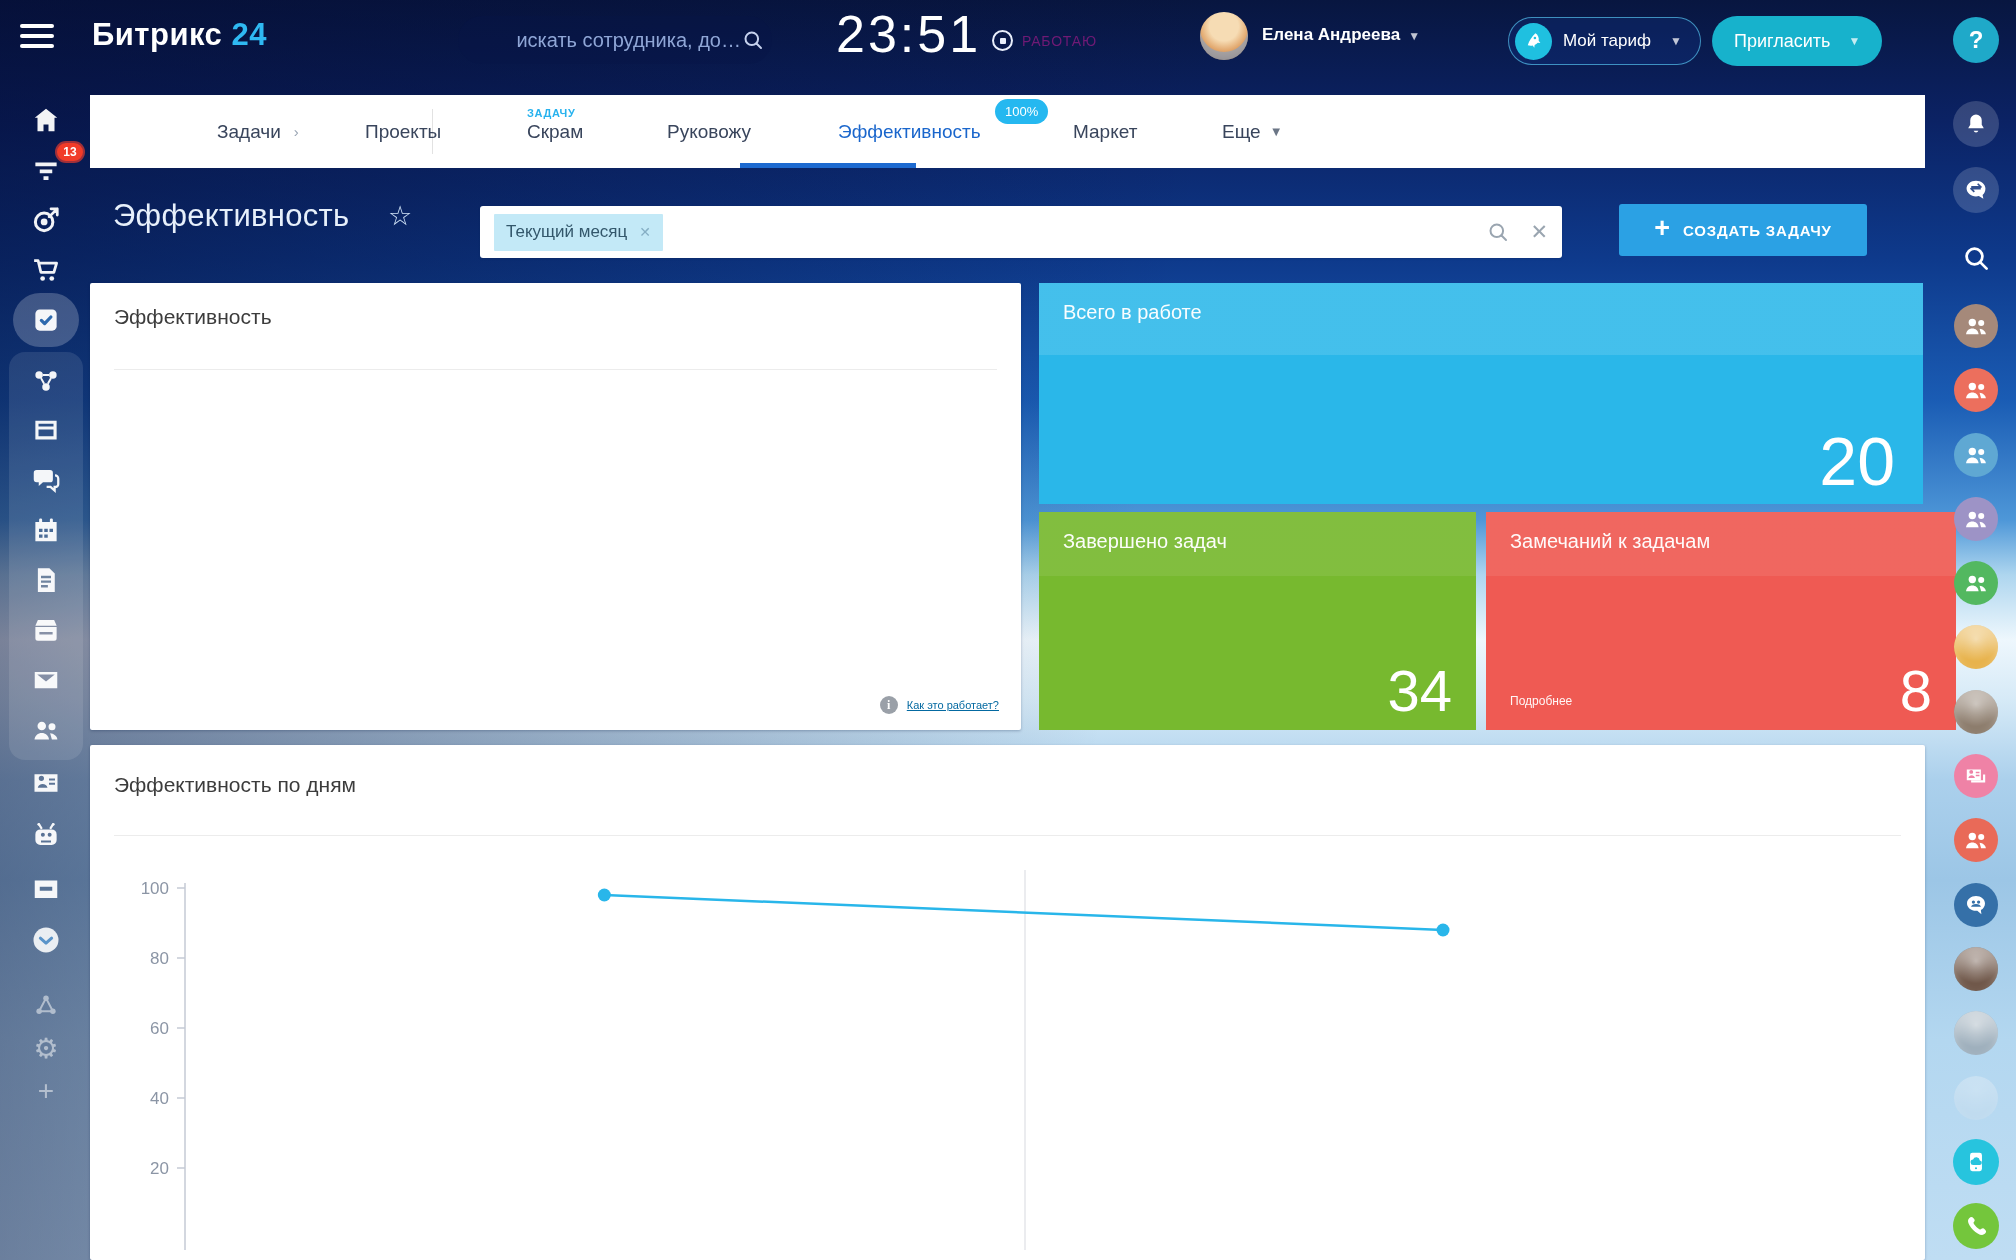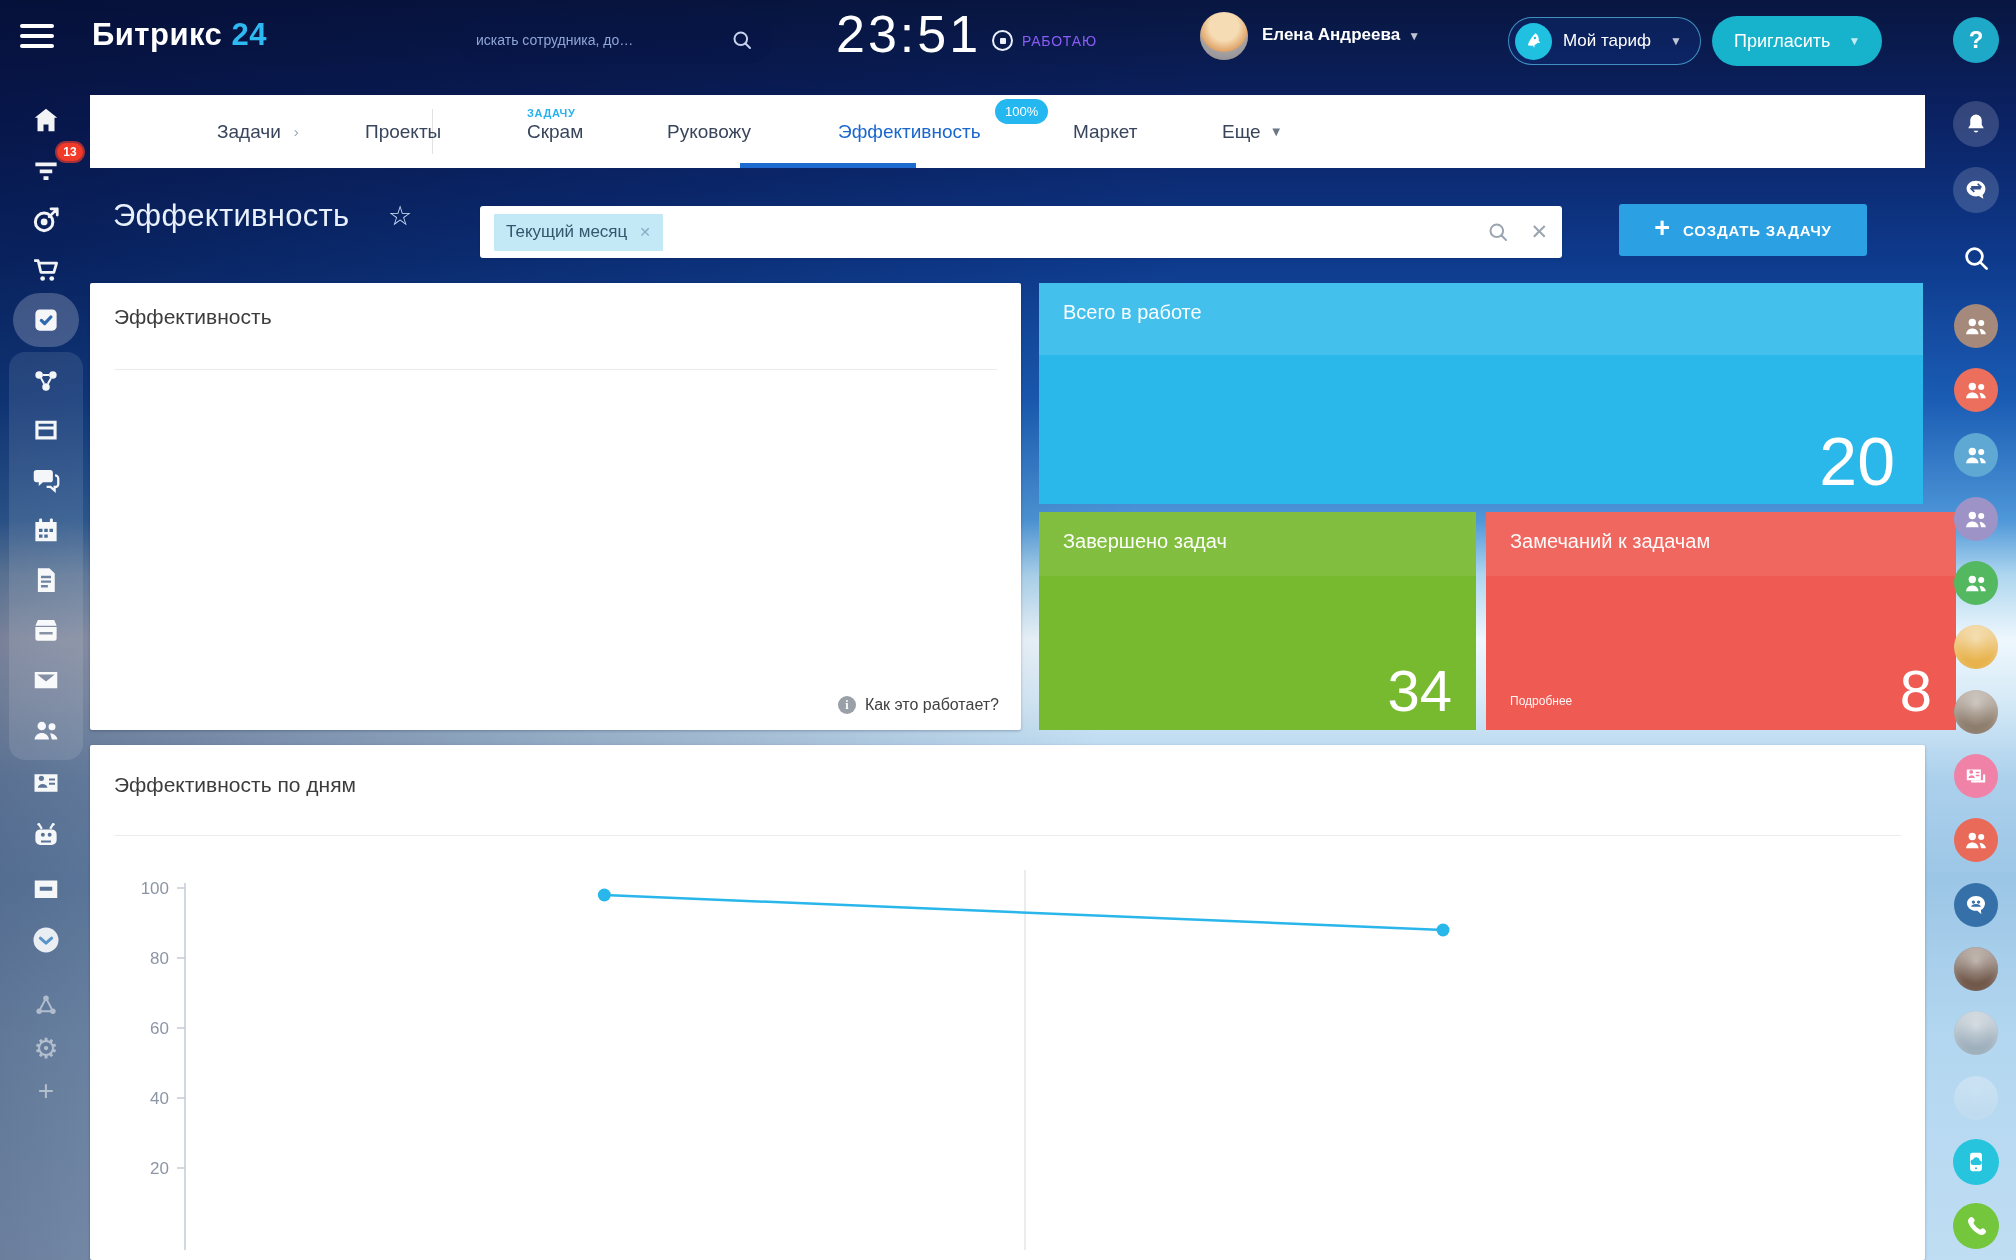--- a/index.html
+++ b/index.html
@@ -15,24 +15,24 @@
   svg { display:block; }
 
   
   .hamburger { left:20px; top:24px; width:34px; height:26px; cursor:pointer; }
   .hamburger div { height:4px; background:#fff; border-radius:2px; margin-bottom:6px; }
   .logo { left:92px; top:17px; font-size:31px; font-weight:bold; color:#fff; letter-spacing:.5px; }
   .logo .num { color:#2fb9f2;text-align:right; }
   .search-pill { left:458px; top:16px; width:314px; height:48px; border-radius:24px;
     background:rgba(8,22,70,.38); display:flex; align-items:center; padding:0 18px; }
   .search-pill input { flex:1; background:transparent; border:none; outline:none;
-    font-size:14px; color:#cdd9f2; font-family:inherit; }
+    font-size:20px; color:#cdd9f2; font-family:inherit;text-align:right; }
   .search-pill input::placeholder { color:#8fa6d6; }
   .clock { left:836px; top:4px; font-size:52px; font-weight:100; color:#fff; letter-spacing:3px; }
-  .status { left:992px; top:30px; display:flex; align-items:center; gap:9px; color:#8b5cf6; cursor:pointer; }
+  .status { left:992px; top:30px; display:flex; align-items:center; gap:9px; color:#701a75; cursor:pointer; }
   .status-ic { width:21px; height:21px; border:2px solid #e9effc; border-radius:50%; position:relative; }
   .status-ic::after { content:""; position:absolute; left:5.5px; top:5.5px; width:6px; height:6px; background:#e9effc; border-radius:1px;}
   .status-label { font-size:14px; letter-spacing:.8px; }
   .user-avatar { left:1200px; top:12px; width:48px; height:48px; border-radius:50%;
     background: radial-gradient(circle at 50% 30%, #f6dcb4 0 35%, #e0a469 60%, #9c6a3e 100%); cursor:pointer;
     box-shadow: inset 0 -8px 0 rgba(120,160,210,.55); }
   .user-name { left:1262px; top:25px; font-size:17px; font-weight:bold; color:#fff; cursor:pointer; }
   .chev { color:rgba(255,255,255,.75); font-size:12px; margin-left:8px; }
   .tariff-pill { left:1508px; top:17px; height:48px; padding:0 18px 0 6px; border-radius:24px;
     border:1.5px solid rgba(90,205,245,.65); background:rgba(18,60,150,.25);
@@ -84,21 +84,21 @@
   .gauge-fillwrap { position:absolute; inset:17px; border-radius:50%; background:#fff; overflow:hidden; }
   .gauge-green { position:absolute; left:0; right:0; bottom:0; height:69%; background:#bce28e; }
   .gauge-wave { position:absolute; left:-30%; top:-26px; width:160%; height:52px; background:#d9eeb8;
     border-radius:50%; transform:rotate(-7deg); }
   .gauge-val { position:absolute; inset:0; display:flex; align-items:center; justify-content:center; }
   .gauge-num { font-size:106px; font-weight:300; color:#3f454d; letter-spacing:-2px; }
   .gauge-unit { font-size:40px; color:#96a79a; margin:38px 0 0 2px; }
   .help-link { position:absolute; right:22px; bottom:16px; display:flex; align-items:center; gap:9px; cursor:pointer; }
   .info-ic { width:18px; height:18px; border-radius:50%; background:#9aa0a8; color:#fff; font-size:12px;
     font-weight:bold; display:flex; align-items:center; justify-content:center; font-family:"Liberation Serif",serif; }
-  .help-txt { font-size:16px; color:#404040; }
+  .help-txt { font-size:11px; color:#0369a1;text-decoration:underline; }
 
   .tile { position:absolute; cursor:pointer; }
   .tile-label { position:absolute; left:24px; top:18px; font-size:20px; color:rgba(255,255,255,.97); }
   .tile-num { position:absolute; right:28px; bottom:4px; color:#fff; font-weight:100; }
   .tile-link { position:absolute; left:24px; bottom:22px; font-size:12px; color:rgba(255,255,255,.95); }
   .tile-blue { left:1039px; top:283px; width:884px; height:221px; background:#2ab7e9;
     background-image:linear-gradient(180deg, rgba(255,255,255,.12) 0 72px, rgba(255,255,255,0) 72px); }
   .tile-blue .tile-num { font-size:68px; }
   .tile-green { left:1039px; top:512px; width:437px; height:218px; background:#77b92f;
     background-image:linear-gradient(180deg, rgba(255,255,255,.08) 0 64px, rgba(255,255,255,0) 64px); }

